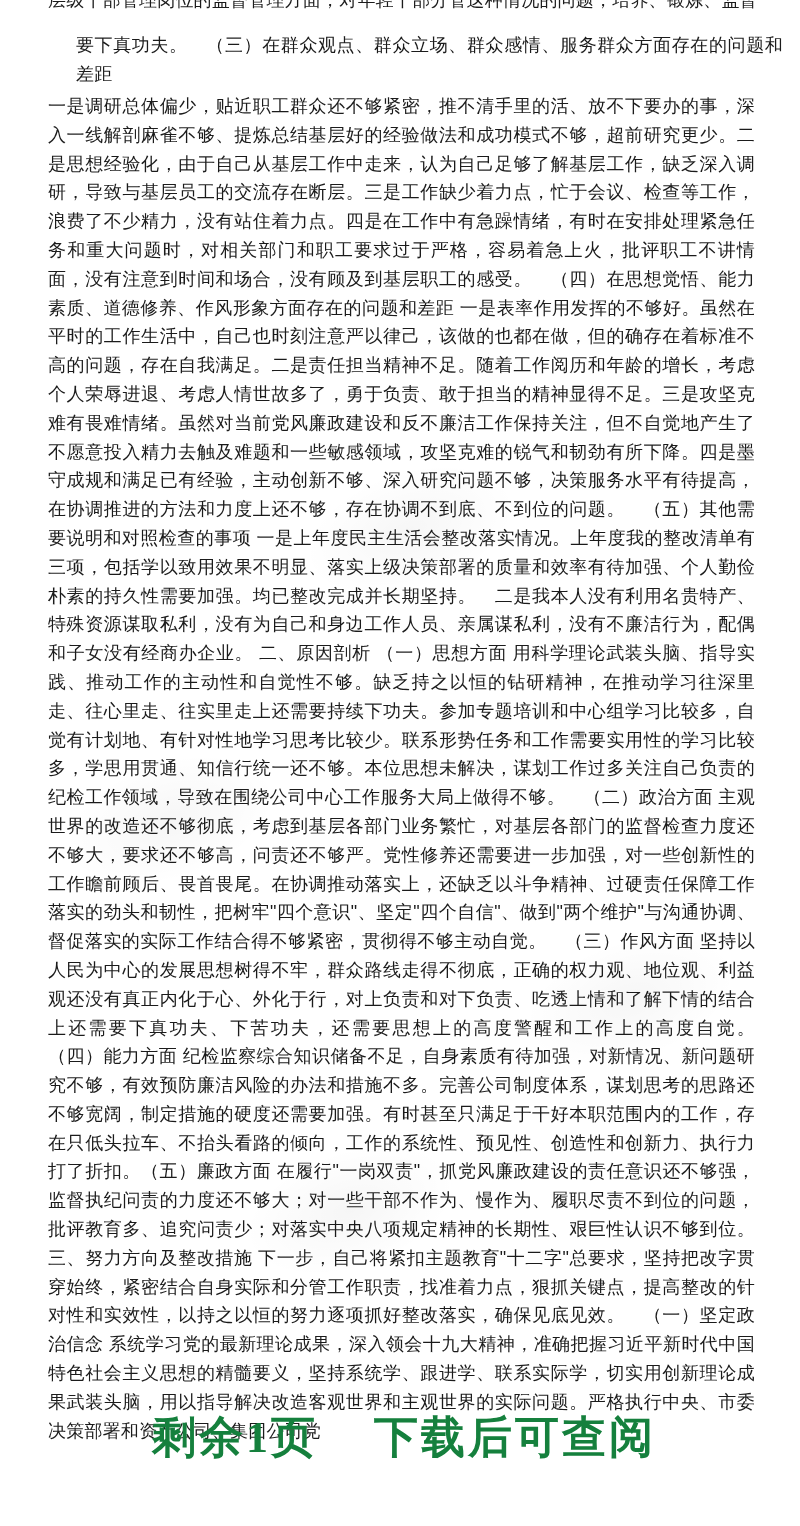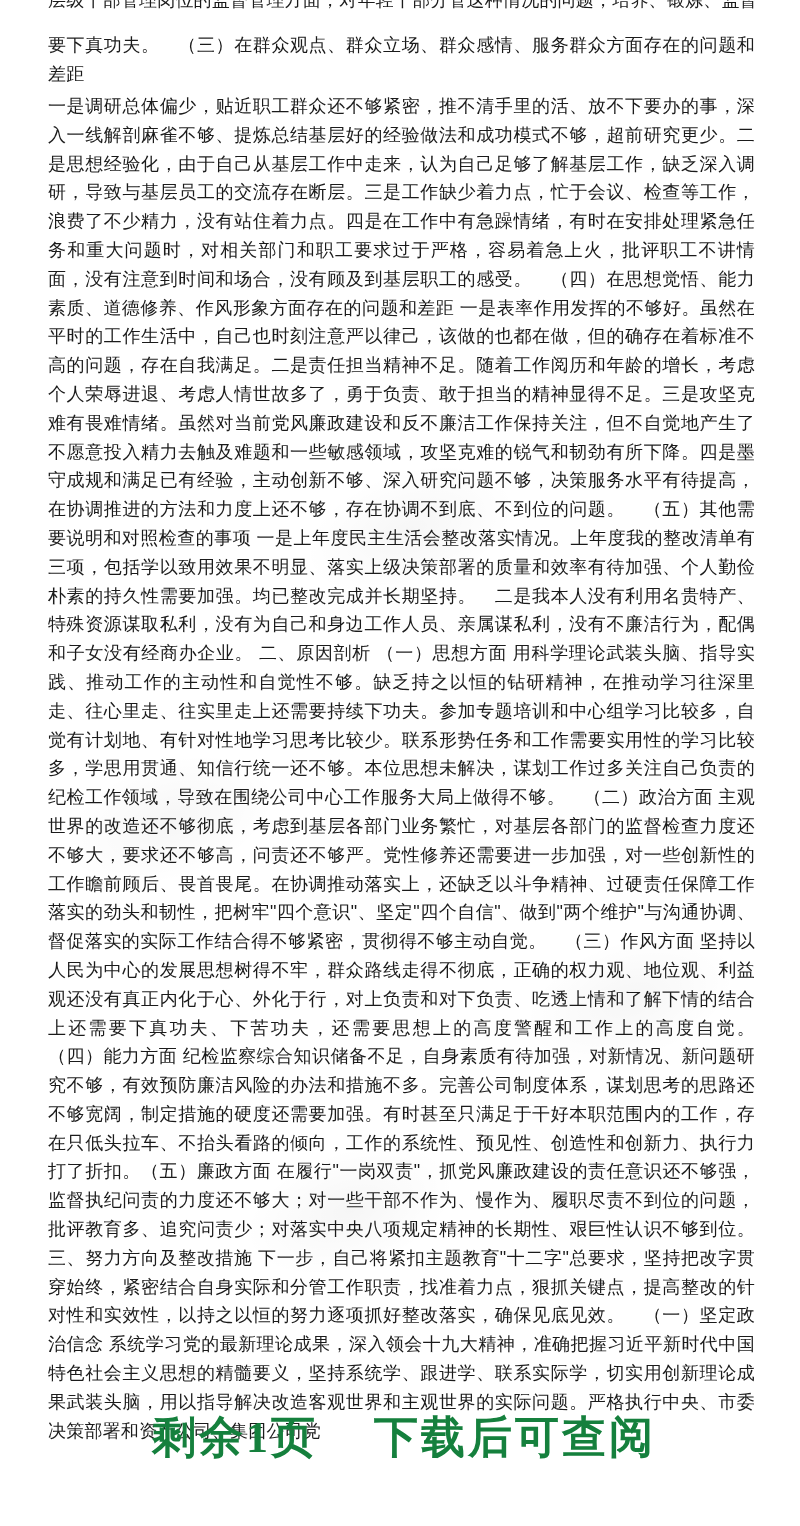--- a/index.html
+++ b/index.html
@@ -26,21 +26,21 @@
   .clip-top {
     top:0;
     height:15px;
     overflow:hidden;
   }
   .clip-top .inner {
     display:block;
     margin-top:-14px;
     white-space:nowrap;
   }
-  .intro-line { top:31px; }
+  .intro-line { top:31px;margin-left:28px; }
   .body-text { top:92px; }
   .footer-notice {
     position:absolute;
     top:1408px;
     left:4px;
     width:100%;
     text-align:center;
     font-family:"Liberation Serif","DejaVu Serif",serif;
     font-weight:bold;
     font-size:44px;

